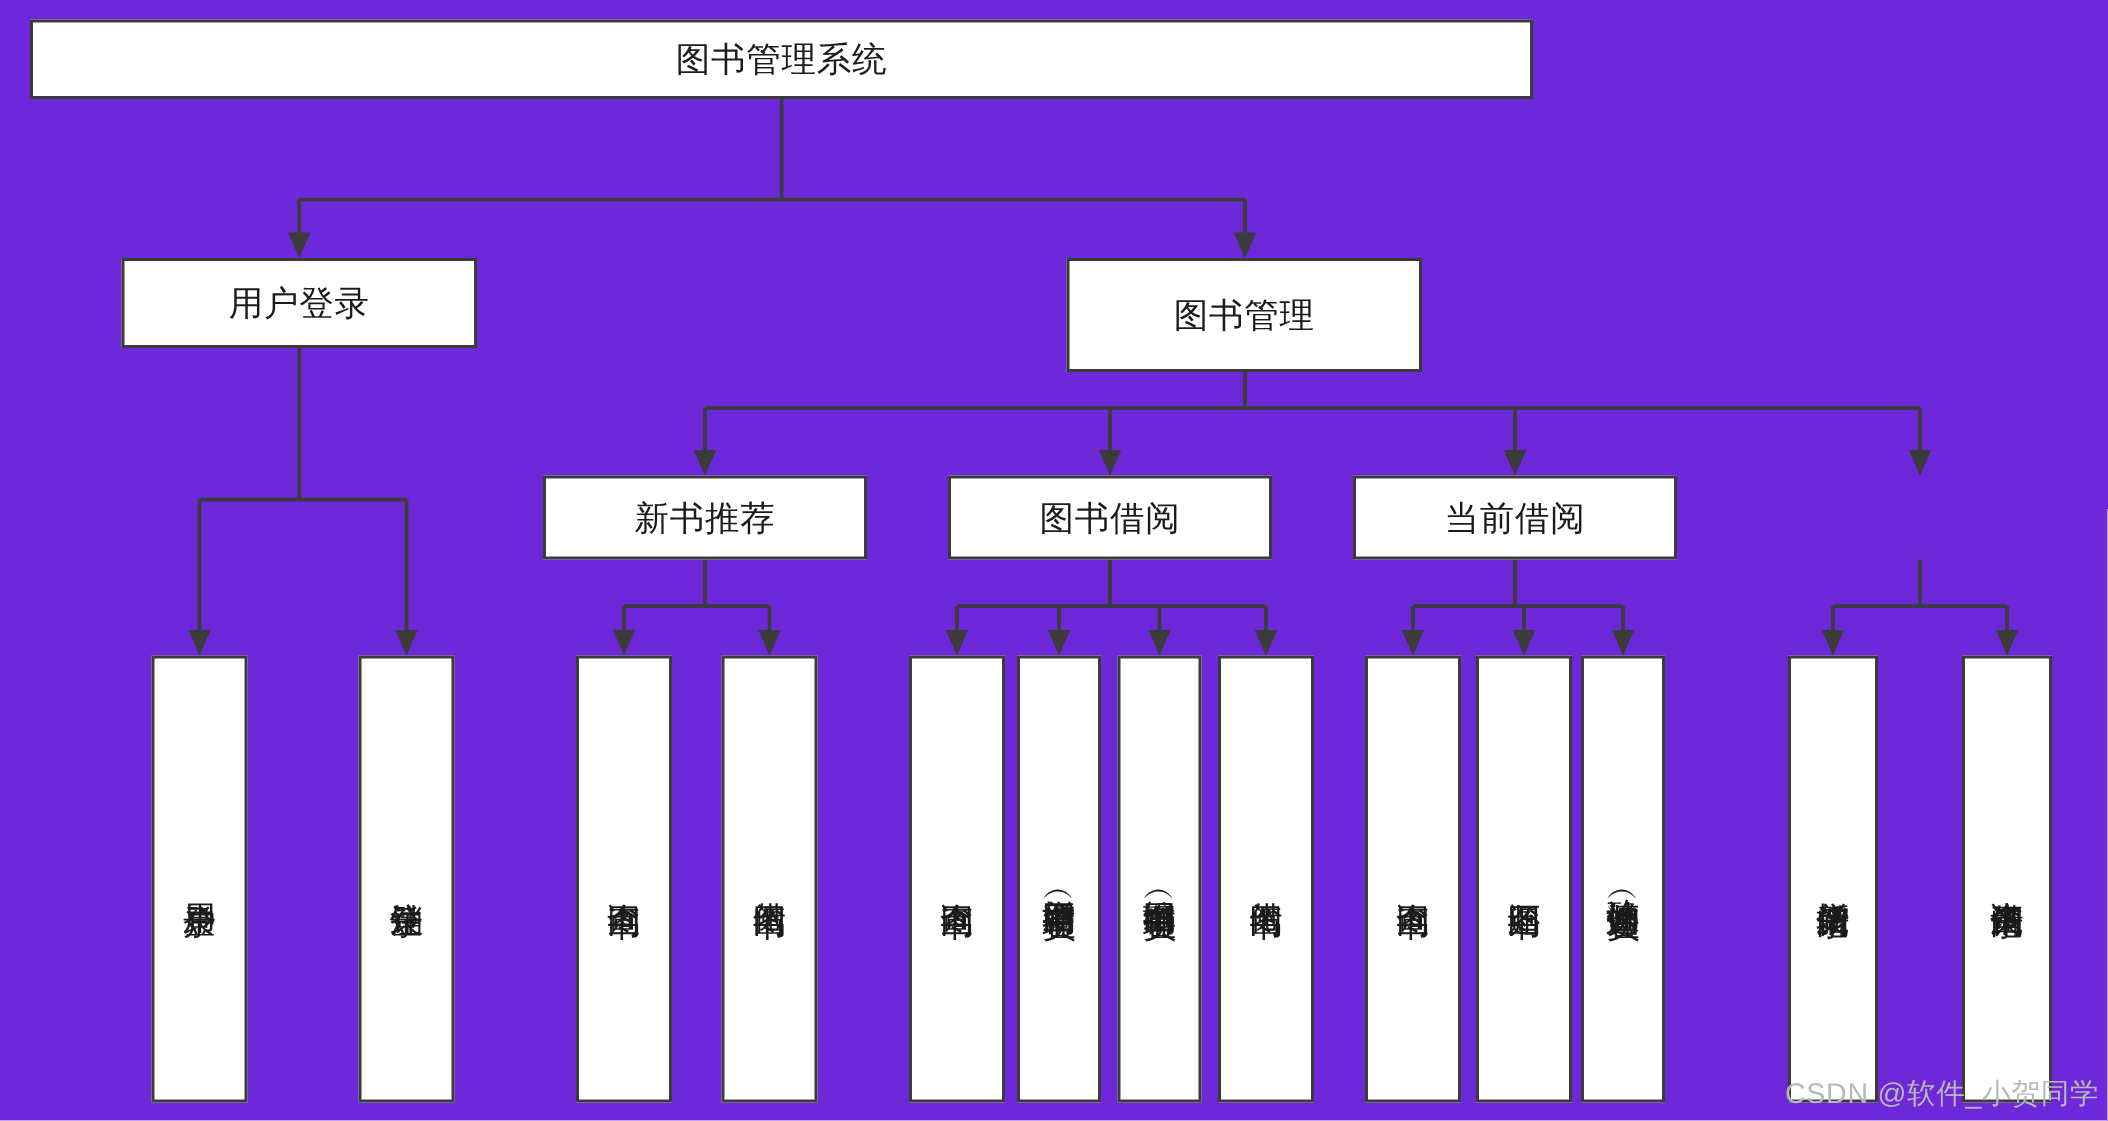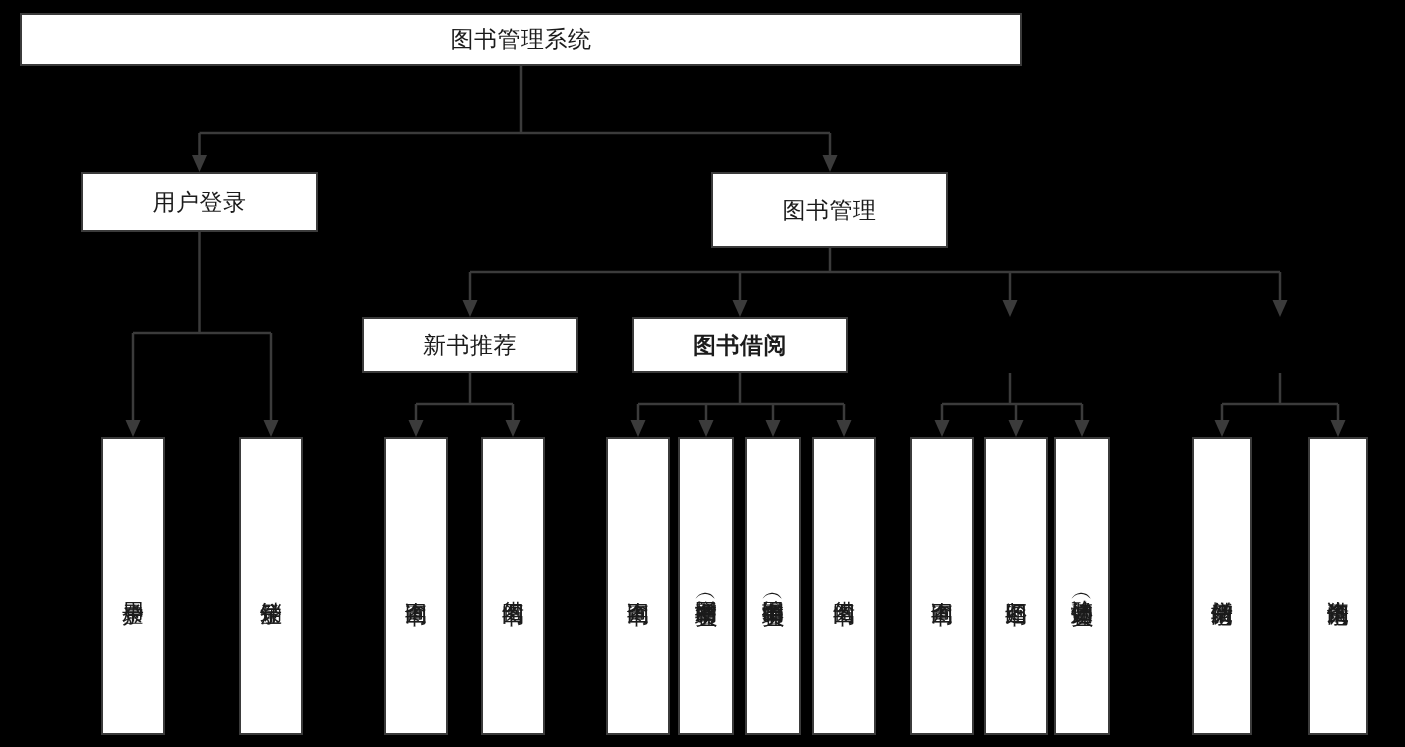--- a/index.html
+++ b/index.html
@@ -7,21 +7,21 @@
     padding: 0;
     background: #ffffff;
   }
   body {
     font-family: "Liberation Sans", "DejaVu Sans", sans-serif;
   }
   #canvas {
     position: relative;
     width: 1405px;
     height: 747px;
-    background: #000000;
+    background: #6d28d9;
     overflow: hidden;
   }
   .node {
     position: absolute;
     box-sizing: border-box;
     border: 2.5px solid #3b3b3b;
     background: #ffffff;
     display: flex;
     align-items: center;
     justify-content: center;
@@ -148,22 +148,25 @@
   <div class="node horiz" style="left:81px; top:172px; width:237px; height:60px;">
     <span class="txt">用户登录</span>
   </div>
   <div class="node horiz" style="left:711px; top:172px; width:237px; height:76px;">
     <span class="txt">图书管理</span>
   </div>
 
   <div class="node horiz" style="left:362px; top:317px; width:216px; height:56px;align-items:center;">
     <span class="txt">新书推荐</span>
   </div>
-  <div class="node horiz" style="left:632px; top:317px; width:216px; height:56px;font-weight:bold;">
+  <div class="node horiz" style="left:632px; top:317px; width:216px; height:56px;">
     <span class="txt">图书借阅</span>
+  </div>
+  <div class="node horiz" style="left:902px; top:317px; width:216px; height:56px;">
+    <span class="txt">当前借阅</span>
   </div>
 
   <div class="node vert" style="left:101px; top:437px; width:64px; height:298px;">
     <span class="txt">用户登录</span>
   </div>
   <div class="node vert" style="left:239px; top:437px; width:64px; height:298px;">
     <span class="txt">注销登录</span>
   </div>
   <div class="node vert" style="left:384px; top:437px; width:64px; height:298px;">
     <span class="txt">查询图书</span>
@@ -192,14 +195,15 @@
   <div class="node vert" style="left:1054px; top:437px; width:56px; height:298px;">
     <span class="txt">确认归还（管理员）</span>
   </div>
   <div class="node vert" style="left:1192px; top:437px; width:60px; height:298px;">
     <span class="txt">新增借阅记录</span>
   </div>
   <div class="node vert" style="left:1308px; top:437px; width:60px; height:298px;">
     <span class="txt">查询借阅记录</span>
   </div>
 
+  <div class="watermark" style="left:1190px; top:716px;">CSDN @软件_小贺同学</div>
 
 </div>
 
 </body></html>

